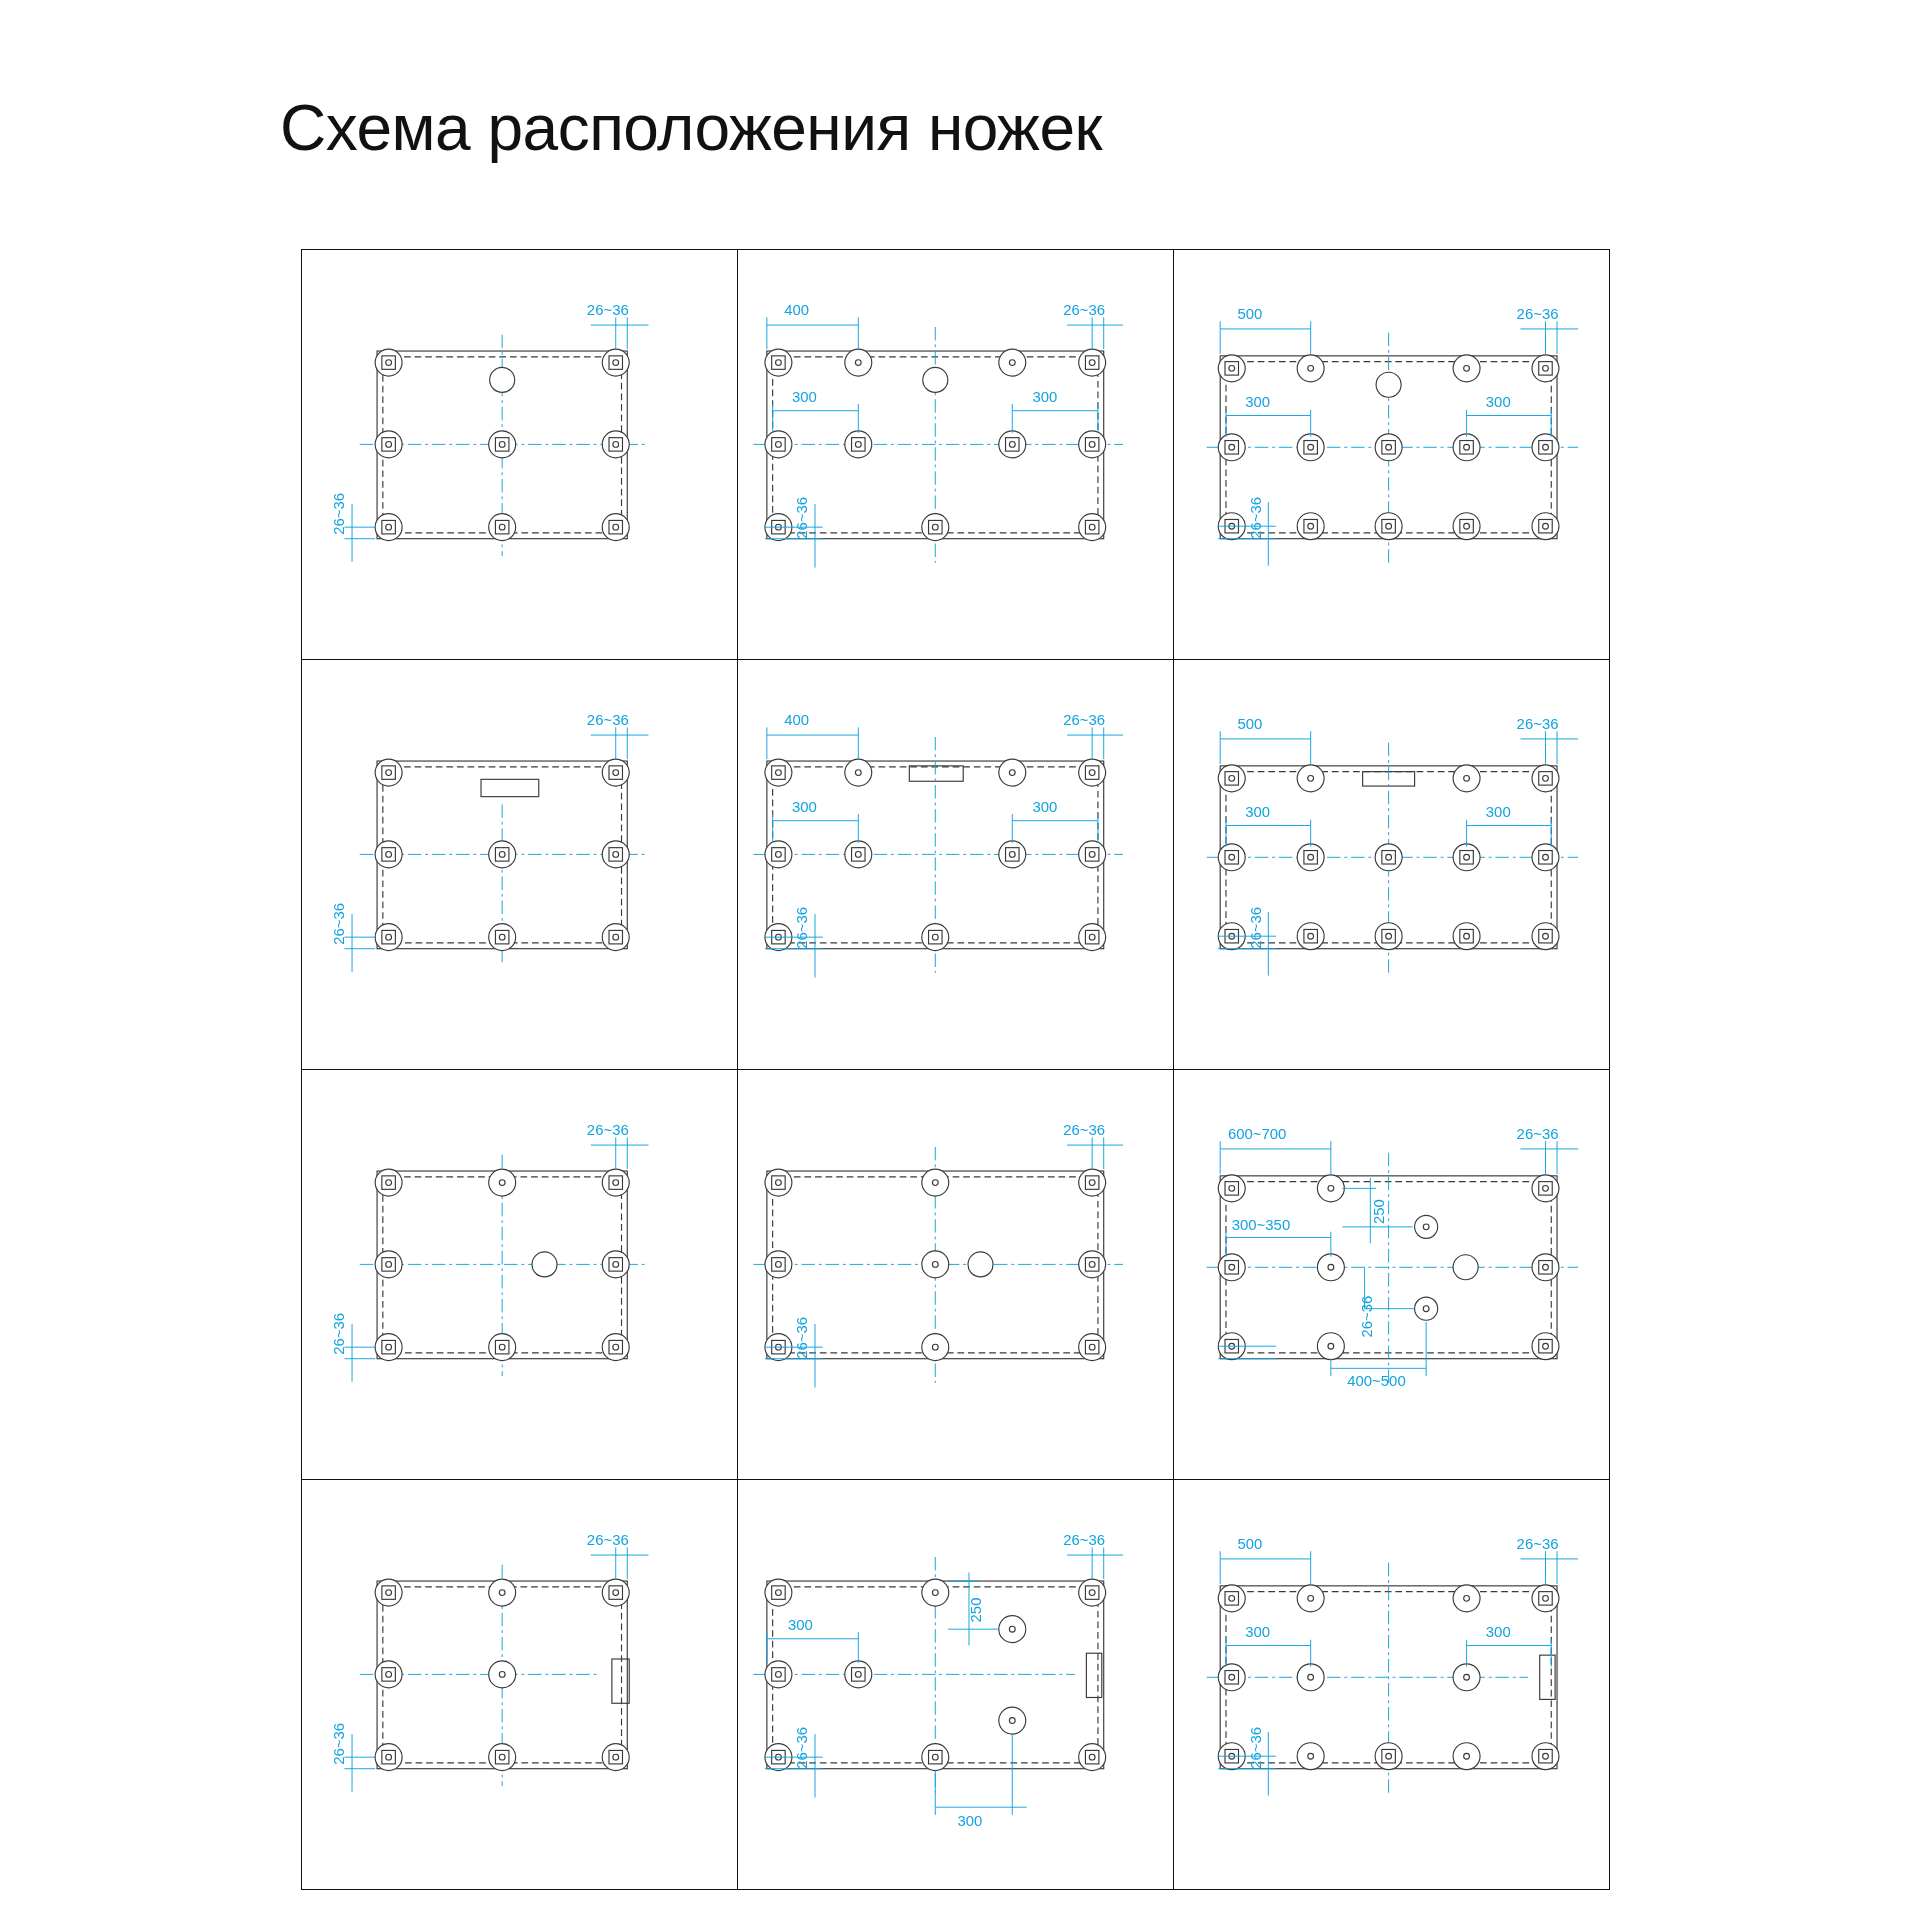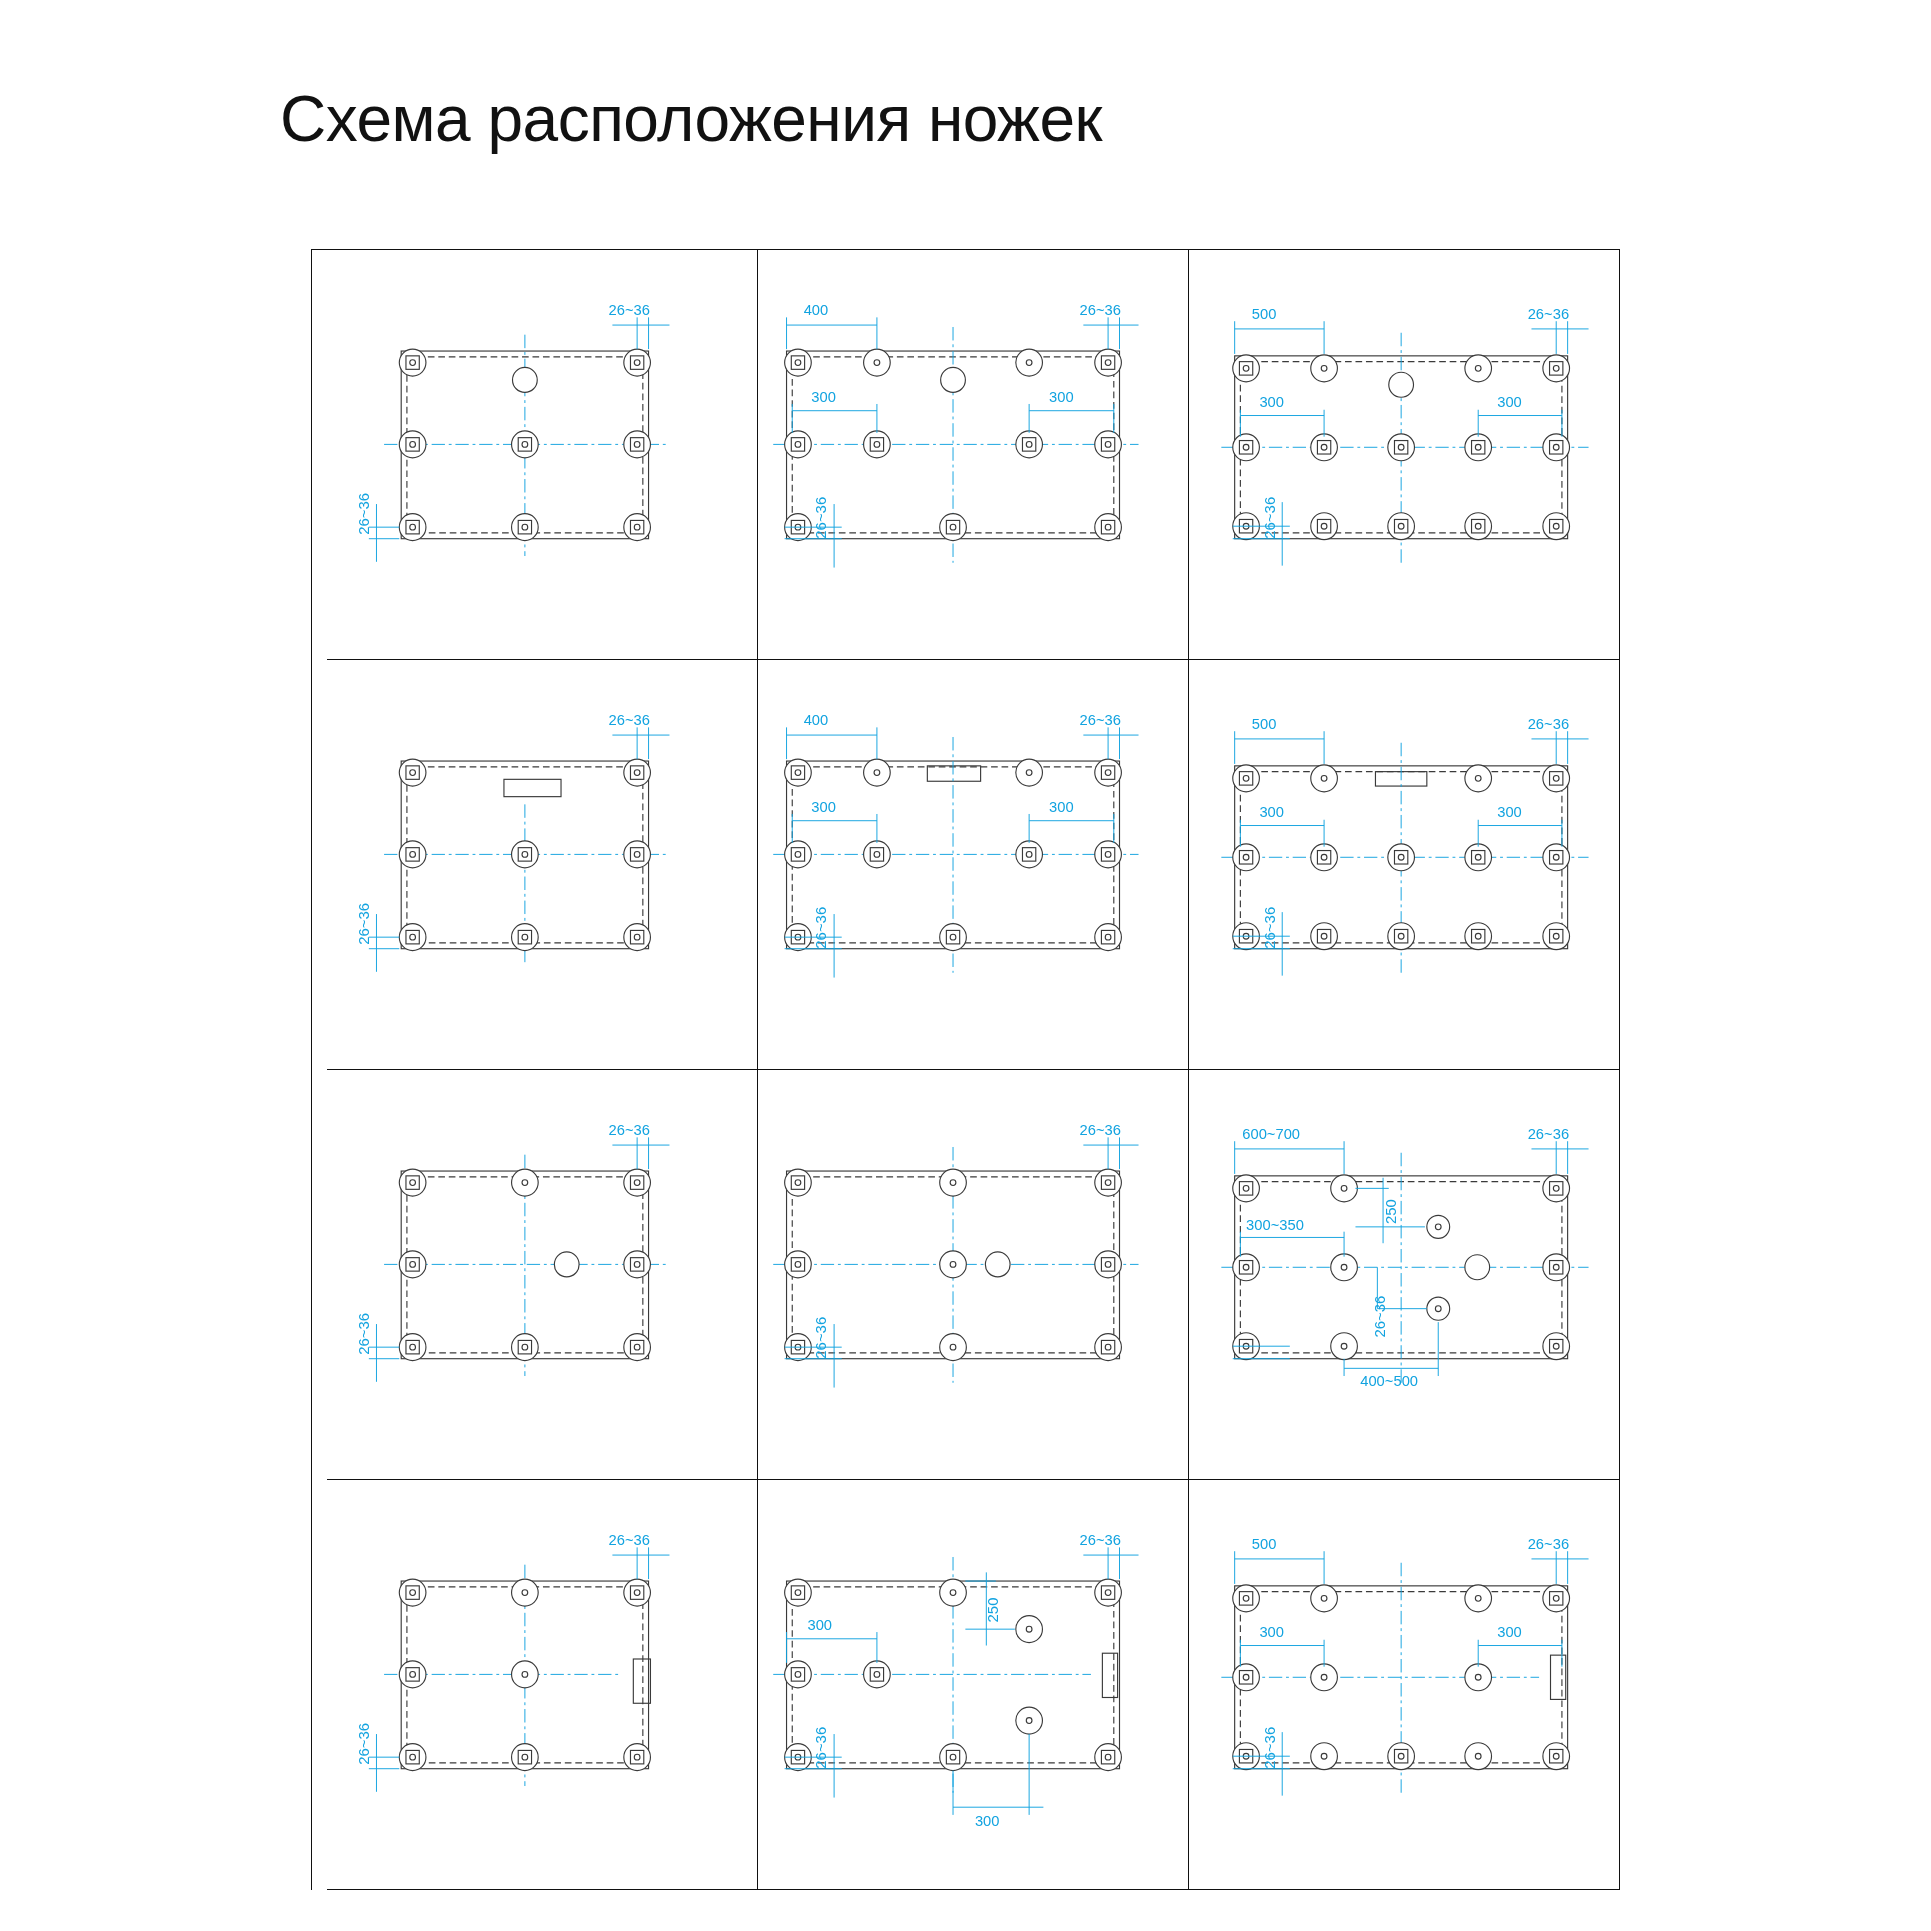--- a/index.html
+++ b/index.html
@@ -11,40 +11,39 @@
     width: 1931px;
     height: 1931px;
     font-family: "Liberation Sans", sans-serif;
     color: #1a1a1a;
     position: relative;
     overflow: hidden;
   }
   .page-title {
     position: absolute;
     left: 280px;
-    top: 82px;
+    top: 91px;
     font-size: 64px;
     font-weight: 400;
     letter-spacing: -0.5px;
     color: #111111;
     white-space: nowrap;
   }
   .grid {
     position: absolute;
-    left: 311px;
+    left: 301px;
     top: 249px;
     width: 1309px;
     height: 1641px;
     display: grid;
     grid-template-columns: repeat(3, 1fr);
     grid-template-rows: repeat(4, 1fr);
     border-top: 1.9px solid #111;
     border-left: 1.9px solid #111;
     box-sizing: border-box;
-    padding-left: 15px;
   }
   .cell {
     border-right: 1.9px solid #111;
     border-bottom: 1.9px solid #111;
     position: relative;
     box-sizing: border-box;
     overflow: hidden;
   }
   .cell svg {
     position: absolute;

